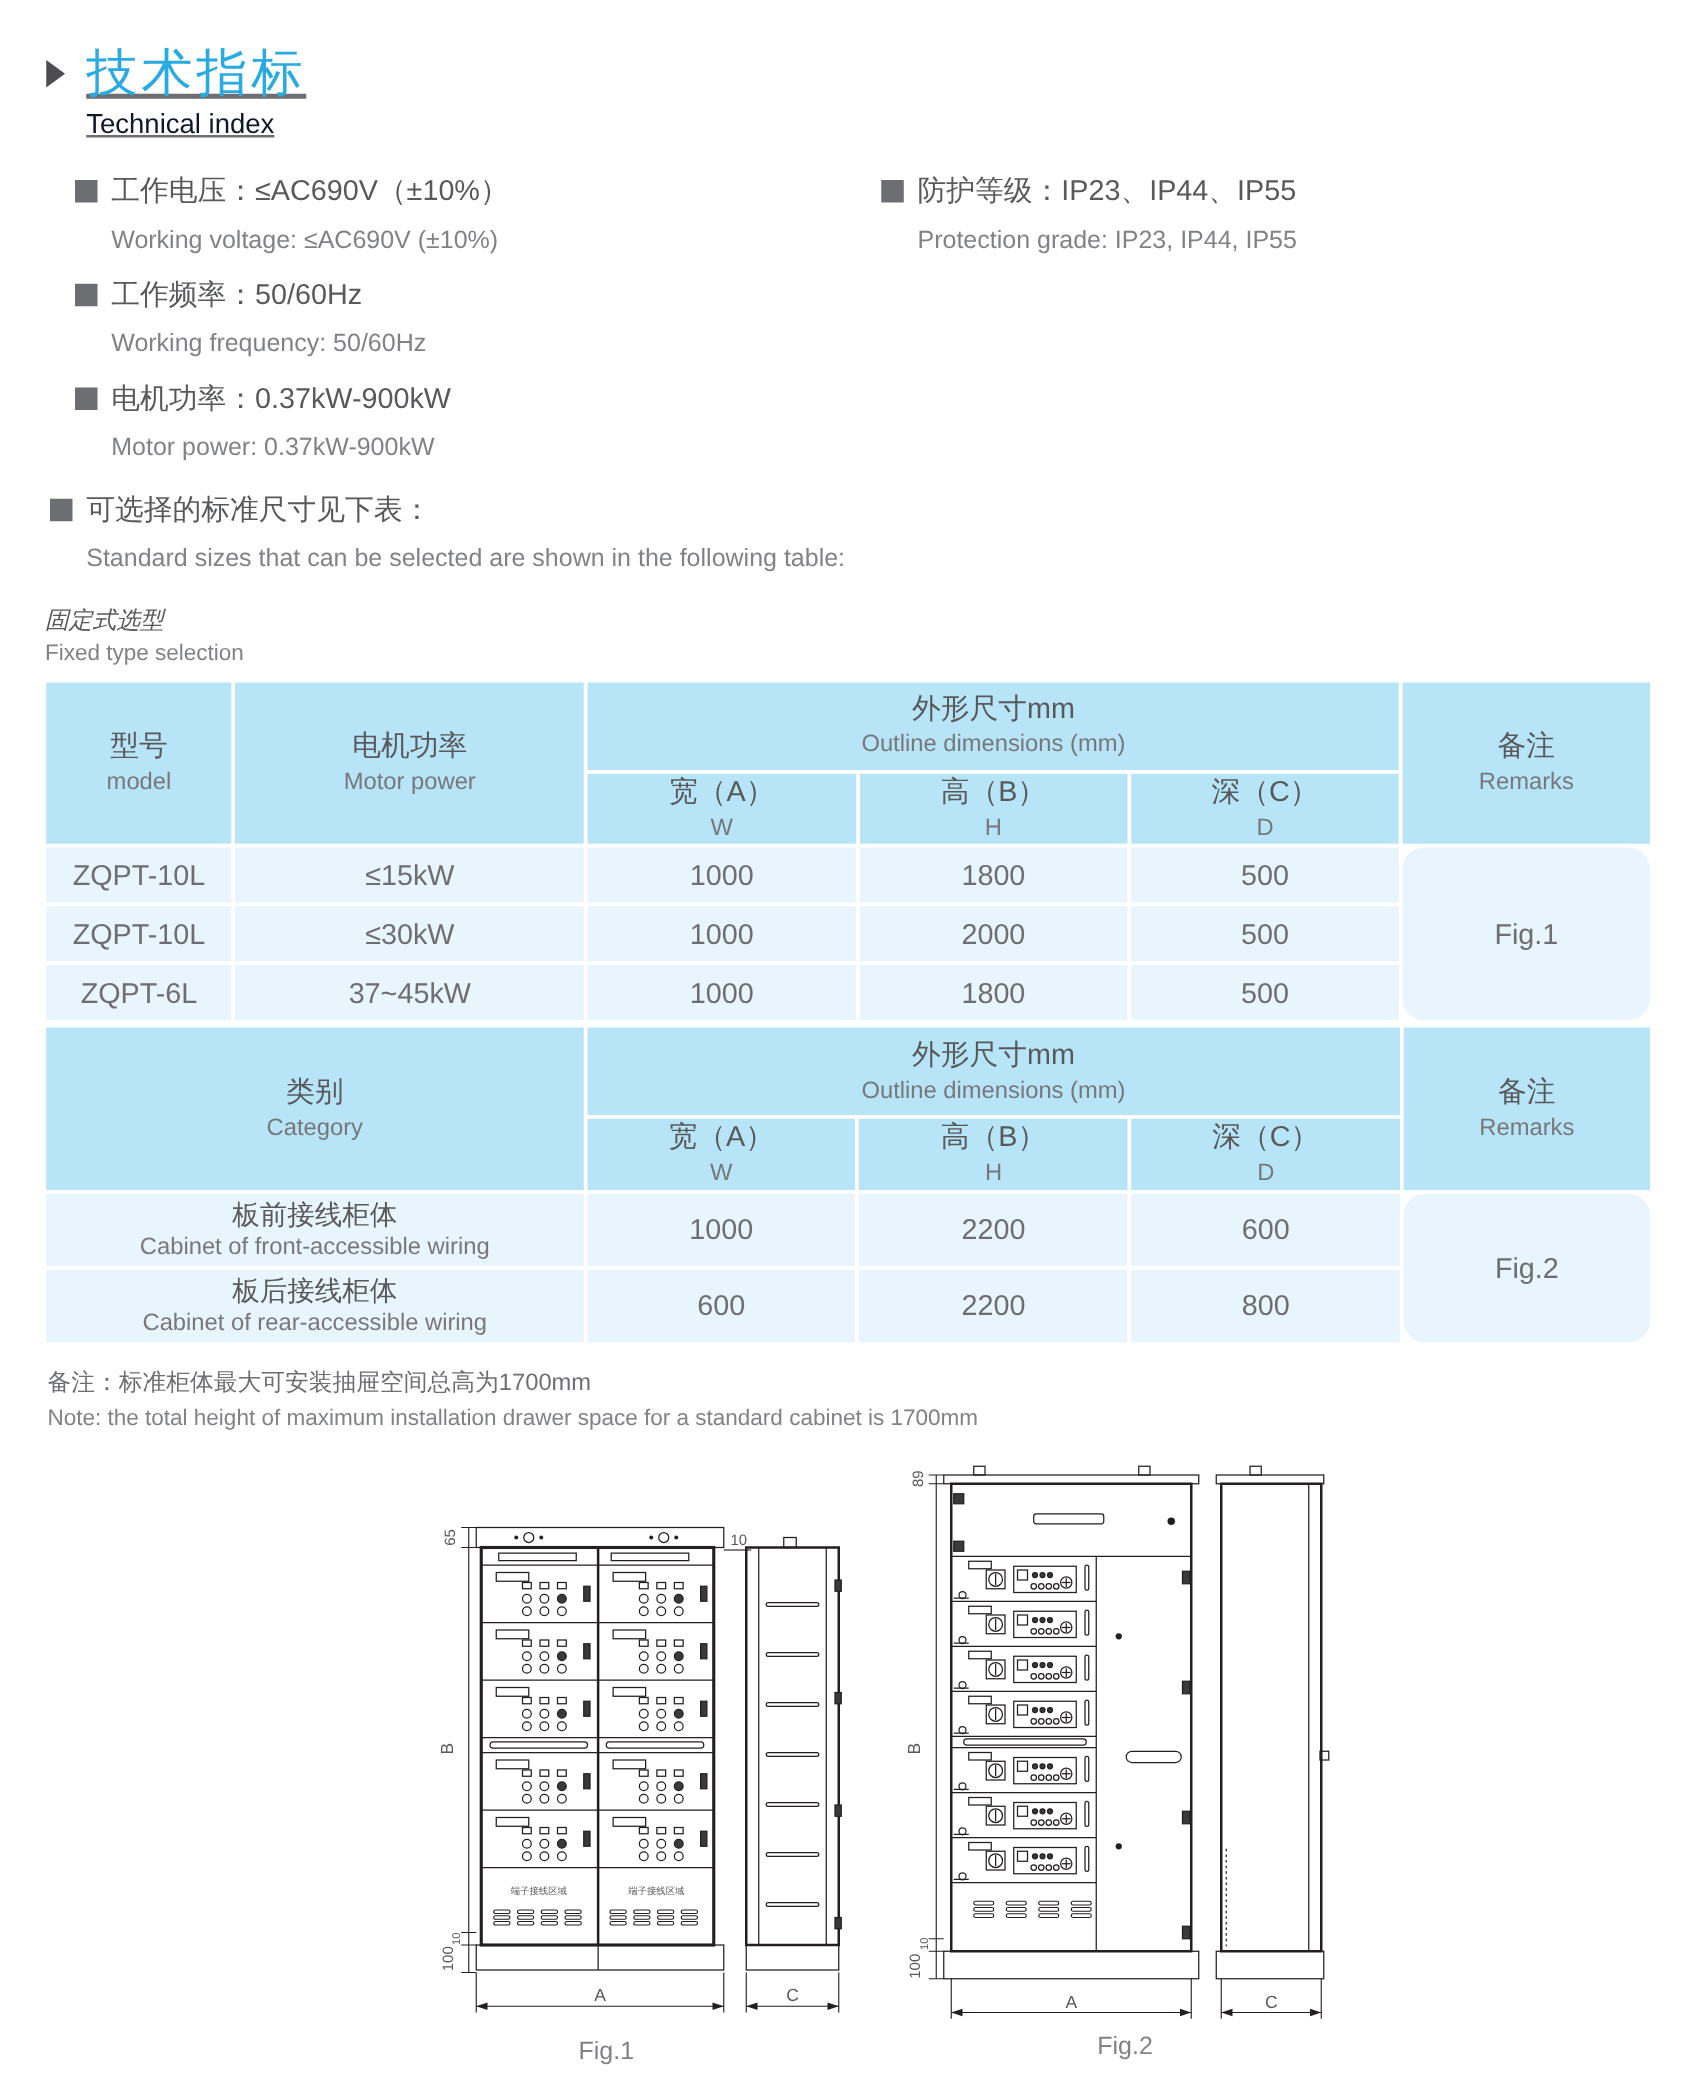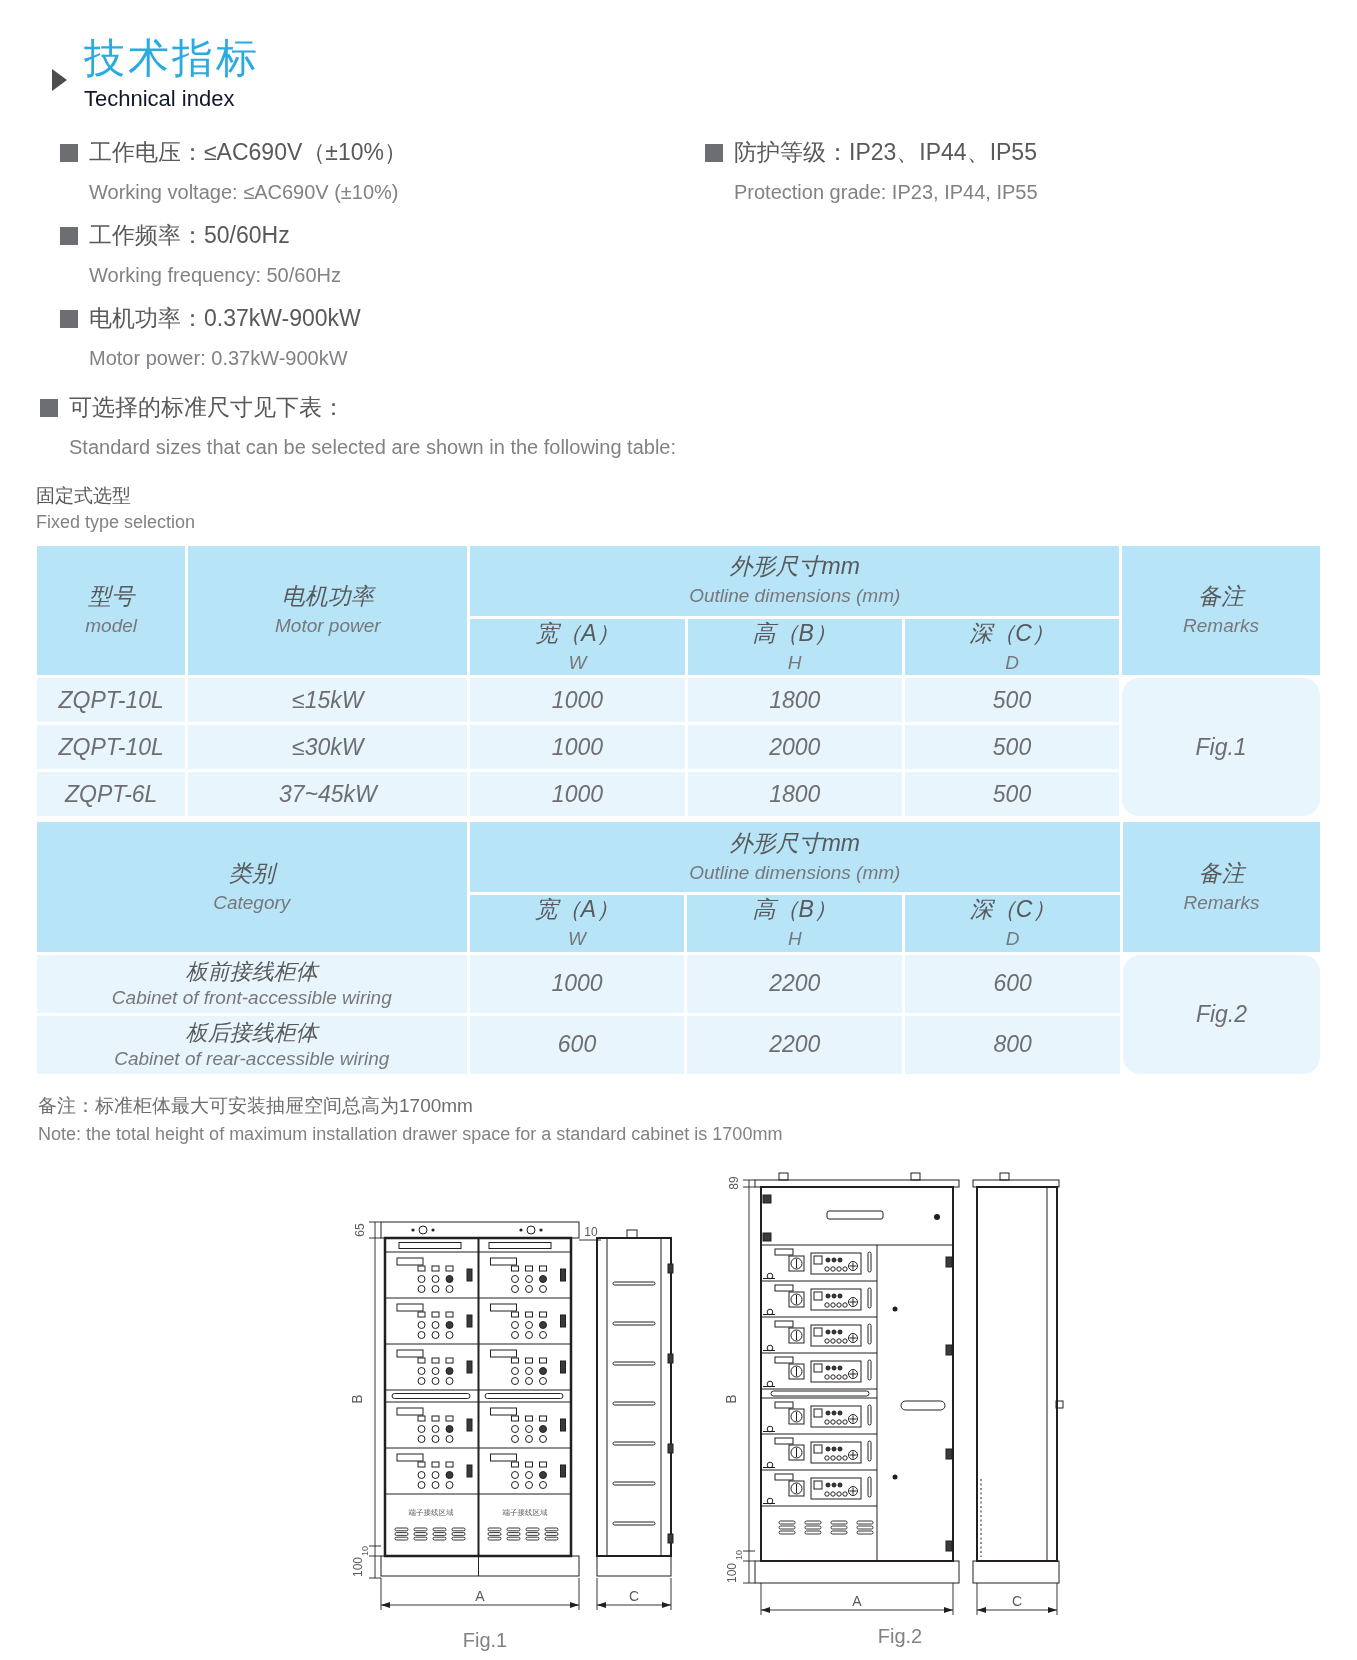--- a/index.html
+++ b/index.html
@@ -2,41 +2,41 @@
 <html><head>
 <meta charset="utf-8">
 <style>
   html,body { margin:0; padding:0; background:#ffffff; }
   .page {
     width:1357px; height:1660px; position:relative; background:#fff;
     font-family:"Liberation Sans","DejaVu Sans",sans-serif; color:#6d6e71;
     overflow:hidden;
   }
   
-  .title-block { display:flex; align-items:center; padding:36px 0 0 52px; }
+  .title-block { display:flex; align-items:flex-start; padding:36px 0 0 37px;text-decoration:underline; }
   .arrow-icon { width:0; height:0; border-top:11px solid transparent; border-bottom:11px solid transparent;
     border-left:15px solid #4d4d4f; margin-top:12px; }
   .title-cn { color:#29abe2; font-size:41px; letter-spacing:3px; margin-left:17px; line-height:1.1; }
   .title-en { color:#0f172a; font-size:22px; margin-left:17px; margin-top:5px; }
   
   .specs { display:flex; padding:26px 0 0 60px; }
   .spec-col-left { width:645px; }
   .spec-col-right { flex:1; }
   .spec-item { margin-bottom:17px; }
   .spec-cn { font-size:23px; color:#58595b; display:flex; align-items:center; line-height:1.3; }
   .bullet { width:18px; height:18px; background:#6d6e71; display:inline-block; margin-right:11px; flex:none; }
   .spec-en { font-size:20px; color:#808285; margin:13px 0 0 29px; }
   .spec-full { padding:6px 0 0 40px; }
   
   .section-label { margin:24px 0 10px 36px; }
-  .sec-cn { font-size:19px; color:#58595b; }
+  .sec-cn { font-size:19px; color:#58595b;font-style:italic; }
   .sec-en { font-size:18px; color:#808285; margin-top:3px; }
   
   table.spec-table { border-collapse:separate; border-spacing:3px; width:1289px; margin-left:34px; table-layout:fixed; }
-  .spec-table th, .spec-table td { text-align:center; vertical-align:middle; font-weight:normal; padding:0;font-style:italic; }
+  .spec-table th, .spec-table td { text-align:center; vertical-align:middle; font-weight:normal; padding:0; }
   .spec-table th { background:#b8e4f8; }
   .spec-table td { background:#e9f5fc; color:#6d6e71; font-size:23px; }
   .cell-cn { font-size:23px; color:#58595b; line-height:1.3; }
   .cell-en { font-size:19px; color:#77787b; line-height:1.3; margin-top:2px; }
   .cat-cn { font-size:22px; color:#58595b; line-height:1.25; }
   .cat-en { font-size:19px; color:#77787b; line-height:1.25; }
   tr.hdr-top th { height:70px; }
   tr.hdr-sub th { height:48px; }
   tr.data-row-sm td { height:44px; }
   tr.data-row-lg td { height:58px; }

